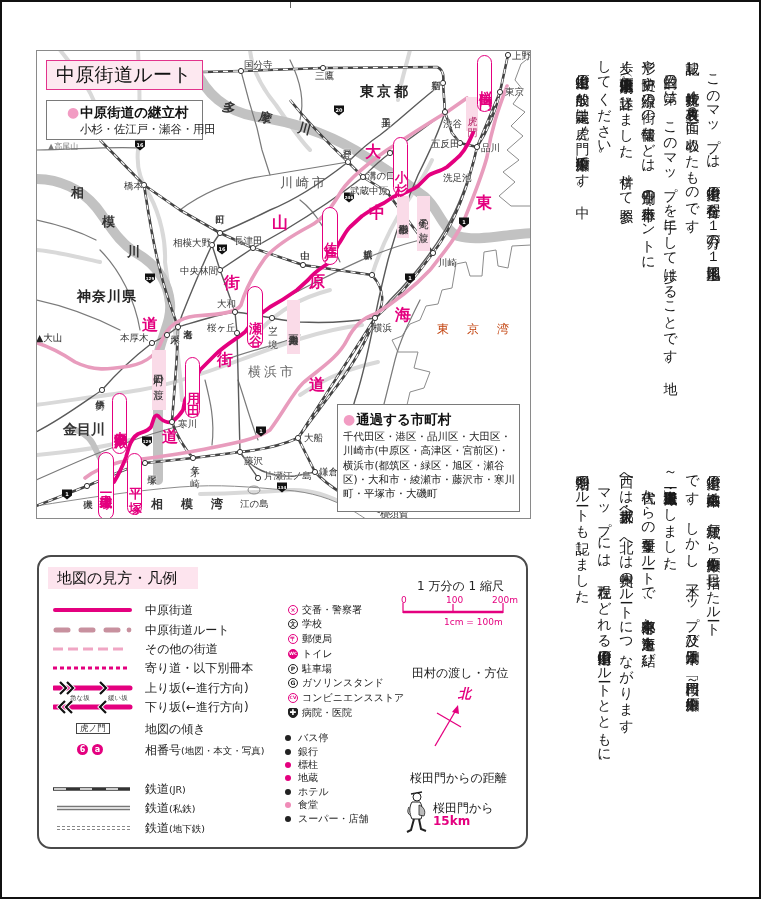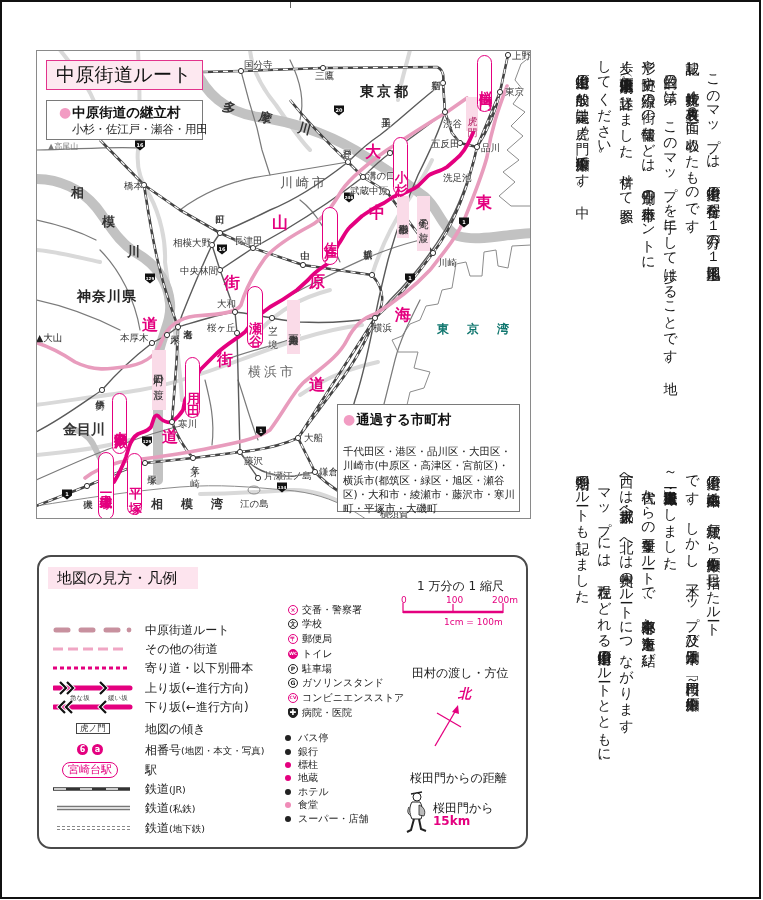--- a/index.html
+++ b/index.html
@@ -19,26 +19,26 @@
 body{position:relative;font-family:"DejaVu Sans","Liberation Sans",sans-serif;color:var(--text)}
 .page-frame{position:absolute;left:0;top:0;width:761px;height:899px;border:2px solid #111;pointer-events:none;z-index:50}
 .crop-mark{position:absolute;left:290px;top:2px;width:1px;height:6px;background:#666}
 
 
 #map{position:absolute;left:36px;top:50px;width:495px;height:469px;border:1px solid #8a8a8a;overflow:hidden;background:#fff}
 .map-layer{position:absolute;left:-37px;top:-51px;width:763px;height:900px}
 .map-svg{position:absolute;left:0;top:0}
 .map-title{position:absolute;left:46px;top:60px;width:157px;height:30px;background:var(--title-bg);border:1.5px solid #e2338c;font-size:19px;line-height:27px;padding-left:9px;letter-spacing:.3px;white-space:nowrap;color:#111}
 .info-box{position:absolute;background:#fff;border:1px solid #7a7a7a;white-space:nowrap}
-.relay-box{left:46px;top:100px;width:157px;height:40px;padding:3px 12px}
+.relay-box{left:46px;top:100px;width:157px;height:40px;padding:3px 20px}
 .info-heading{font-size:13.5px;font-weight:bold;line-height:17px;color:#111}
 .info-heading .dot{color:#f29cc3;font-size:14px;margin-right:1px}
 .relay-list{font-size:11.5px;line-height:16px;padding-left:13px;color:#222;letter-spacing:-.2px}
 .muni-box{left:337px;top:404px;width:183px;height:108px;padding:6px 5px 4px 5px}
-.muni-box .info-heading{margin-bottom:16px}
+.muni-box .info-heading{margin-bottom:1px}
 .muni-line{font-size:10.5px;line-height:14.3px;color:#222}
 
 .stop{position:absolute;border:1.3px solid var(--nakahara-route);border-radius:8px;background:#fff;color:var(--nakahara-route);font-weight:bold;writing-mode:vertical-rl;text-align:center;white-space:nowrap;font-size:13px}
 .lm{position:absolute;background:var(--label-highlight);color:#333;font-size:10px;writing-mode:vertical-rl;text-align:center;white-space:nowrap}
 .lm.pink-text{color:#b8306e}
 .rd{position:absolute;color:var(--nakahara-route);font-family:"DejaVu Serif","Liberation Serif",serif;font-weight:bold;font-size:16px;line-height:16px}
 .rg{position:absolute;font-family:"DejaVu Serif","Liberation Serif",serif;white-space:nowrap;line-height:1}
 .rv{position:absolute;font-family:"DejaVu Serif","Liberation Serif",serif;font-weight:bold;font-size:13px;line-height:13px;color:#333}
 .st{position:absolute;font-size:9.5px;line-height:10px;color:#333;white-space:nowrap;text-shadow:0 0 2px #fff,0 0 2px #fff}
 .st.v{writing-mode:vertical-rl}
@@ -253,21 +253,21 @@
             <path d="M-5 -4.5 H5 V1.5 L0 5.5 L-5 1.5 Z" fill="#111"></path>
             <text y="1.5" font-size="4">134</text>
           </g>
     </g>
   </svg>
 
   <div class="rg" style="left:360px;top:84px;font-size:14px;font-weight:bold;letter-spacing:3px;color:#222">東京都</div>
   <div class="rg" style="left:280px;top:176px;font-size:13px;letter-spacing:3px;color:#555">川崎市</div>
   <div class="rg" style="left:248px;top:365px;font-size:13px;letter-spacing:3px;color:#666">横浜市</div>
   <div class="rg" style="left:77px;top:289px;font-size:14px;font-weight:bold;letter-spacing:1px;color:#222">神奈川県</div>
-  <div class="rg" style="left:437px;top:323px;font-size:12px;font-weight:bold;letter-spacing:18px;color:#0f766e">東京湾</div>
+  <div class="rg" style="left:437px;top:323px;font-size:12px;font-weight:normal;letter-spacing:18px;color:#c2410c">東京湾</div>
   <div class="rg" style="left:151px;top:498px;font-size:12px;font-weight:bold;letter-spacing:18px;color:#333">相模湾</div>
 
   <div class="rv" style="left:223px;top:101px;transform:rotate(20deg)">多</div>
   <div class="rv" style="left:259px;top:111px;transform:rotate(15deg)">摩</div>
   <div class="rv" style="left:298px;top:122px;transform:rotate(15deg)">川</div>
   <div class="rv" style="left:71px;top:186px">相</div>
   <div class="rv" style="left:102px;top:215px">模</div>
   <div class="rv" style="left:127px;top:245px">川</div>
   <div class="rv" style="left:63px;top:424px;font-size:14px;line-height:10px;white-space:nowrap">金目川</div>
 
@@ -358,20 +358,26 @@
     <div class="muni-line">区)・大和市・綾瀬市・藤沢市・寒川</div>
     <div class="muni-line">町・平塚市・大磯町</div>
   </div>
  </div>
 </section>
 
 <section id="legend">
  <div class="legend-layer">
   <div class="legend-title">地図の見方・凡例</div>
 
+  <div class="lg-row" style="top:601px">
+    <svg class="lg-sym" width="80" height="18">
+          <line x1="2" y1="9" x2="77" y2="9" stroke="#e4007f" stroke-width="4" stroke-linecap="round"></line>
+        </svg>
+    <span class="lg-label">中原街道</span>
+  </div>
   <div class="lg-row" style="top:621px">
     <svg class="lg-sym" width="80" height="18">
           <line x1="3" y1="9" x2="66" y2="9" stroke="#c8919f" stroke-width="5" stroke-linecap="round" stroke-dasharray="12 13"></line>
           <circle cx="76" cy="9" r="2.4" fill="#c8919f"></circle>
         </svg>
     <span class="lg-label">中原街道ルート</span>
   </div>
   <div class="lg-row" style="top:640px">
     <svg class="lg-sym" width="80" height="18">
           <line x1="0" y1="9" x2="72" y2="9" stroke="#f0a6c4" stroke-width="3" stroke-dasharray="10 5"></line>
@@ -419,24 +425,20 @@
     <span class="lg-label">下り坂(←進行方向)</span>
   </div>
   <div class="lg-row" style="top:720px">
     <span class="sample-xing">虎ノ門</span>
     <span class="lg-label">地図の傾き</span>
   </div>
   <div class="lg-row" style="top:741px">
     <span class="num-dot" style="left:27px">6</span>
     <span class="num-dot" style="left:42px">a</span>
     <span class="lg-label"><span>相番号</span><span class="lg-note">(地図・本文・写真)</span></span>
-  </div>
-  <div class="lg-row" style="top:761px">
-    <span class="sample-station">宮崎台駅</span>
-    <span class="lg-label">駅</span>
   </div>
   <div class="lg-row" style="top:780px">
     <svg class="lg-sym" width="80" height="18">
           <line x1="0" y1="9" x2="77" y2="9" stroke="#333" stroke-width="3.5"></line>
           <line x1="1" y1="9" x2="76" y2="9" stroke="#fff" stroke-width="1.6" stroke-dasharray="12 14"></line>
         </svg>
     <span class="lg-label"><span>鉄道</span><span class="lg-note">(JR)</span></span>
   </div>
   <div class="lg-row" style="top:799px">
     <svg class="lg-sym" width="80" height="18">

